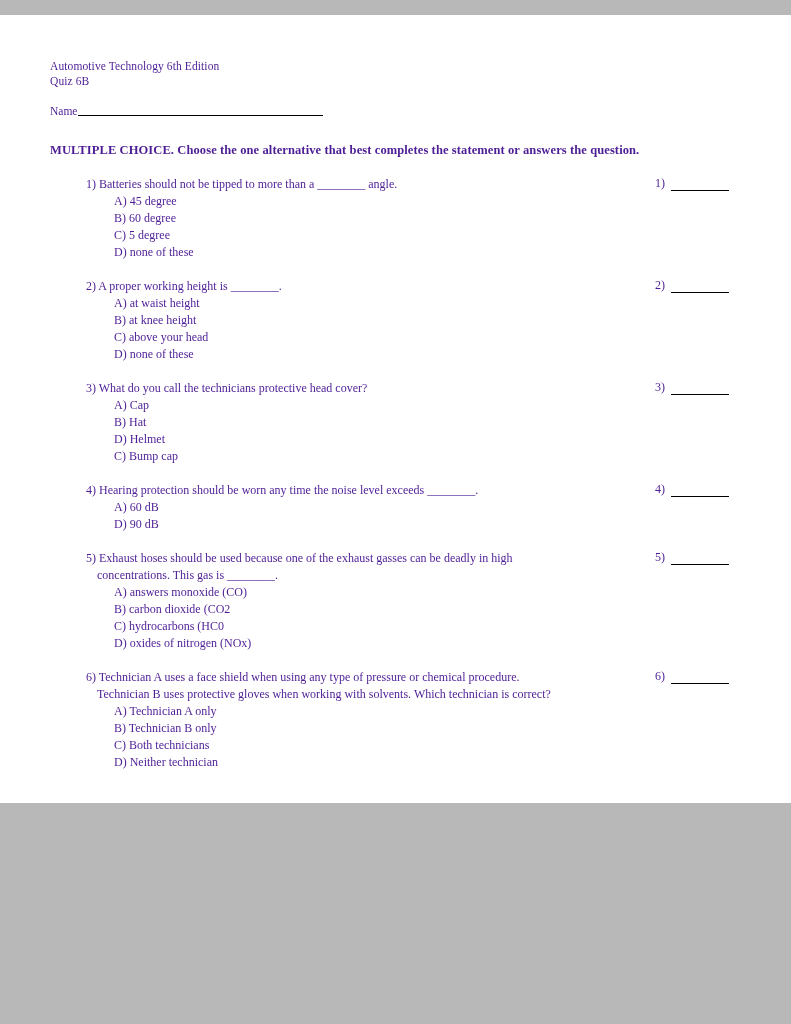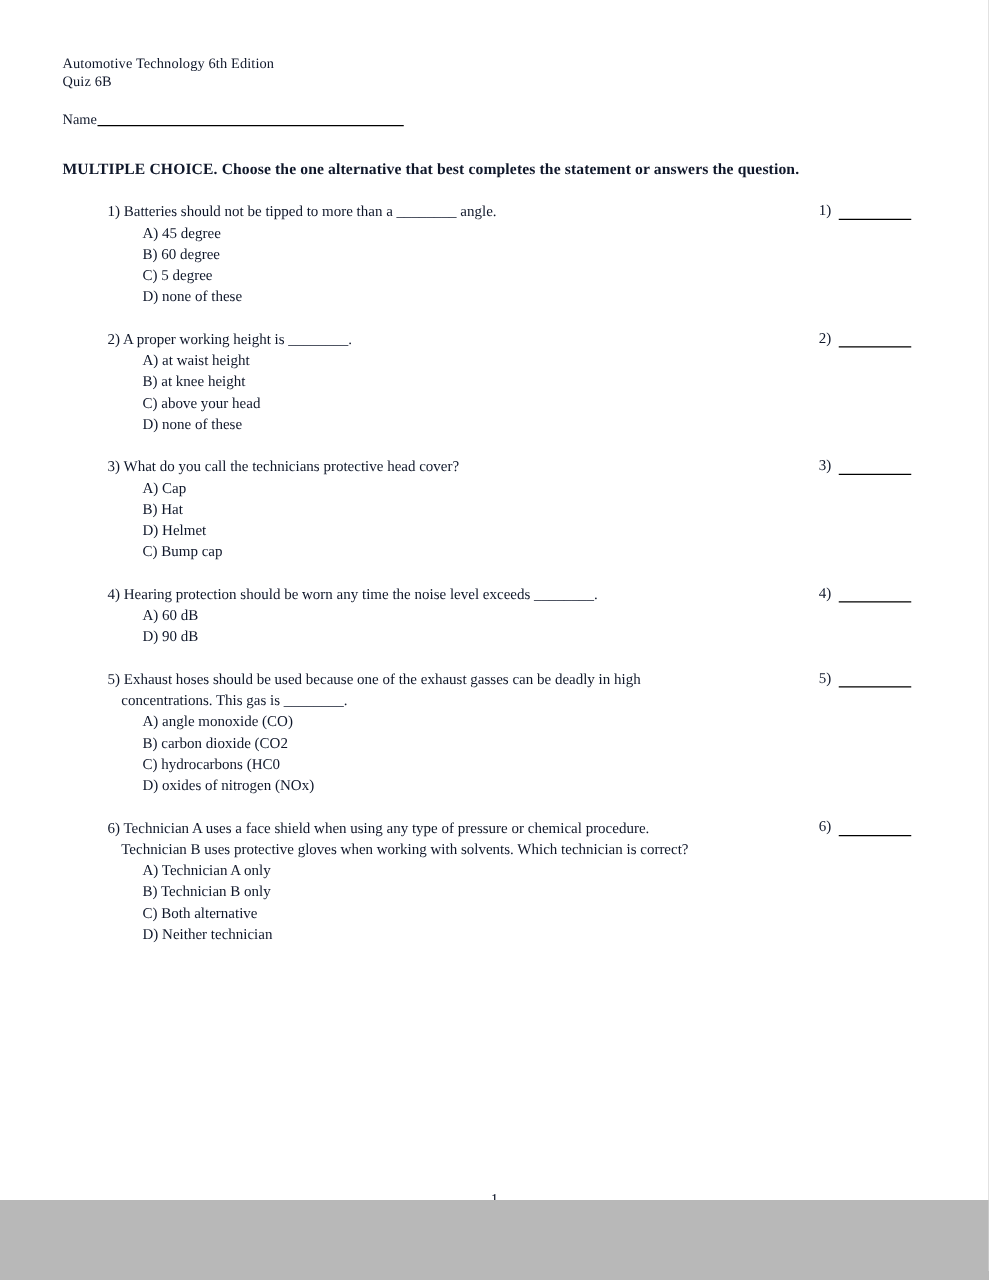--- a/index.html
+++ b/index.html
@@ -3,25 +3,25 @@
 <meta charset="utf-8">
 <style>
   html, body {
     margin: 0;
     padding: 0;
     background: #b8b8b8;
   }
   .page {
     position: relative;
     width: 791px;
-    height: 960px;
+    height: 788px;
     background: #ffffff;
-    margin: 0 auto;
+    margin: 15px auto;
     font-family: "Liberation Serif", serif;
-    color: #0f172a;
+    color: #4c1d95;
     overflow: hidden;
     box-sizing: border-box;
   }
   .sheet {
     position: absolute;
     left: 50px;
     top: 44px;
     width: 700px;
   }
   .hdr-line {
@@ -180,41 +180,41 @@
         </div>
       </div>
 
       <div class="q-block">
         <div class="q-stem">
           <span>5)</span>
           <span>Exhaust hoses should be used because one of the exhaust gasses can be deadly in high</span>
           <span class="cont">concentrations. This gas is ________.</span>
         </div>
         <div class="choices">
-          <div class="choice">A) angle monoxide (CO)</div>
+          <div class="choice">A) answers monoxide (CO)</div>
           <div class="choice">B) carbon dioxide (CO2</div>
           <div class="choice">C) hydrocarbons (HC0</div>
           <div class="choice">D) oxides of nitrogen (NOx)</div>
         </div>
         <div class="answer-slot">
           <span class="answer-num">5)</span>
           <span class="answer-rule"></span>
         </div>
       </div>
 
       <div class="q-block">
         <div class="q-stem">
           <span>6)</span>
           <span>Technician A uses a face shield when using any type of pressure or chemical procedure.</span>
           <span class="cont">Technician B uses protective gloves when working with solvents. Which technician is correct?</span>
         </div>
         <div class="choices">
           <div class="choice">A) Technician A only</div>
           <div class="choice">B) Technician B only</div>
-          <div class="choice">C) Both alternative</div>
+          <div class="choice">C) Both technicians</div>
           <div class="choice">D) Neither technician</div>
         </div>
         <div class="answer-slot">
           <span class="answer-num">6)</span>
           <span class="answer-rule"></span>
         </div>
       </div>
 
 
     </div>

